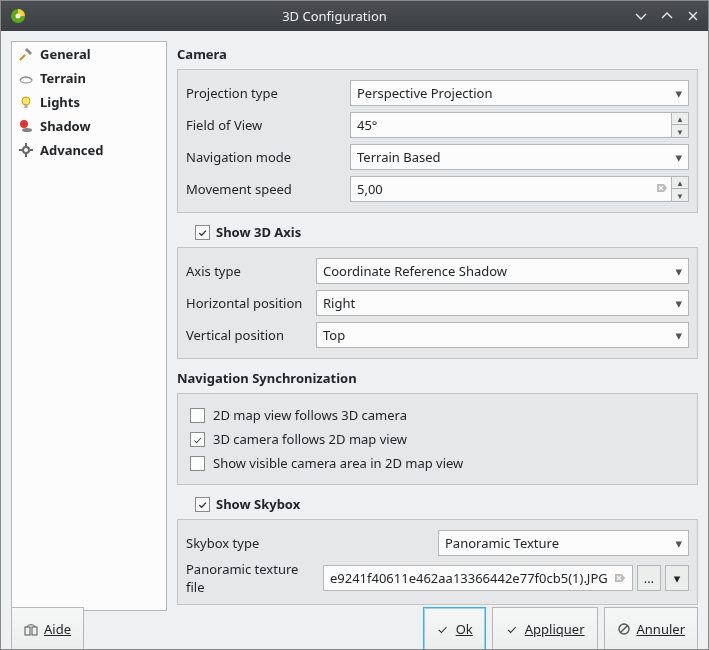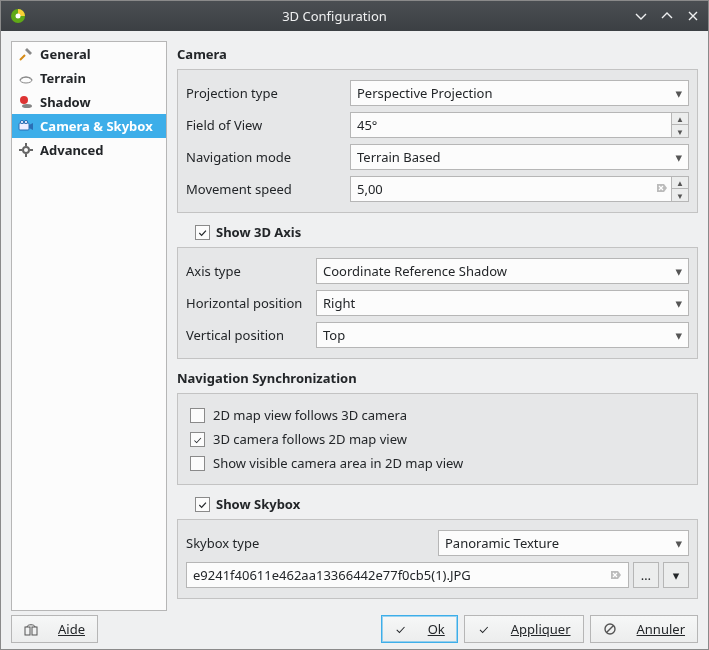--- a/index.html
+++ b/index.html
@@ -127,25 +127,25 @@
   }
   .footer {
     display:flex;
     align-items:center;
     padding: 6px 10px 10px 10px;
     background:#eff0f1;
     height: 40px;
   }
   .footer .spacer { flex:1; }
   .btn {
-    height: 28px;
+    height: 44px;
     padding: 0 12px;
     border: 1px solid #b6b6b6;
     background: linear-gradient(to bottom,#f6f7f7,#eceded);
-    display:flex; align-items:center; gap:20px;
+    display:flex; align-items:center; gap:6px;
     margin-left: 6px;
     cursor:pointer;
     font-size:13px;
     color:#232629;
   }
   .btn.primary {
     border-color:#3daee9;
     box-shadow: inset 0 0 0 1px rgba(61,174,233,.5);
   }
   .btn.help { margin-left: 0; }
@@ -200,36 +200,34 @@
           <svg width="16" height="16" viewBox="0 0 16 16">
             <ellipse cx="8" cy="10" rx="6" ry="3" fill="none" stroke="#888"></ellipse>
             <path d="M2 10 Q8 4 14 10" fill="none" stroke="#888"></path>
           </svg>
         </span>
       <span>Terrain</span>
     </div>
     <div class="side-item">
       <span class="ico">
           <svg width="16" height="16" viewBox="0 0 16 16">
+            <circle cx="8" cy="7" r="4" fill="#ffe36b" stroke="#cca000"></circle>
+            <rect x="6.5" y="11" width="3" height="3" fill="#aaa"></rect>
+          </svg>
+        </span>
+      <span>Lights</span>
+    </div>
+    <div class="side-item">
+      <span class="ico">
+          <svg width="16" height="16" viewBox="0 0 16 16">
             <circle cx="6" cy="6" r="4" fill="#d33"></circle>
             <ellipse cx="9" cy="12" rx="5" ry="2" fill="#333" opacity=".6"></ellipse>
           </svg>
         </span>
       <span>Shadow</span>
-    </div>
-    <div class="side-item selected">
-      <span class="ico">
-          <svg width="16" height="16" viewBox="0 0 16 16">
-            <rect x="1" y="5" width="10" height="7" rx="1" fill="#eef" stroke="#2a6fb5"></rect>
-            <path d="M11 7 L15 5 L15 12 L11 10 Z" fill="#2a6fb5"></path>
-            <circle cx="4" cy="4" r="1.6" fill="#eef" stroke="#2a6fb5"></circle>
-            <circle cx="8" cy="4" r="1.6" fill="#eef" stroke="#2a6fb5"></circle>
-          </svg>
-        </span>
-      <span>Camera &amp; Skybox</span>
     </div>
     <div class="side-item">
       <span class="ico">
           <svg width="16" height="16" viewBox="0 0 16 16">
             <circle cx="8" cy="8" r="3" fill="none" stroke="#666" stroke-width="2"></circle>
             <g stroke="#666" stroke-width="2">
               <line x1="8" y1="1" x2="8" y2="4"></line>
               <line x1="8" y1="12" x2="8" y2="15"></line>
               <line x1="1" y1="8" x2="4" y2="8"></line>
               <line x1="12" y1="8" x2="15" y2="8"></line>
@@ -350,20 +348,21 @@
       <div class="row" style="display:flex; align-items:center;">
         <div style="flex:1; display:flex; align-items:center;">
           <div class="lbl wide2" style="width:252px">Skybox type</div>
           <div class="combo" style="flex:1">
             <span class="cval">Panoramic Texture</span>
             <span class="caret">▾</span>
           </div>
         </div>
       </div>
       <div class="row" style="display:flex; align-items:center;">
+        <div class="lbl wide2">Panoramic texture file</div>
         <div class="text" style="flex:1">
           <span class="tval">e9241f40611e462aa13366442e77f0cb5(1).JPG</span>
           <span class="clr">
               <svg width="12" height="12" viewBox="0 0 12 12">
                 <path d="M2 2 H9 L12 6 L9 10 H2 Z" fill="#bbb"></path>
                 <path d="M4 4 L8 8 M8 4 L4 8" stroke="#fff" stroke-width="1.3"></path>
               </svg>
             </span>
         </div>
         <div class="small-btn">

